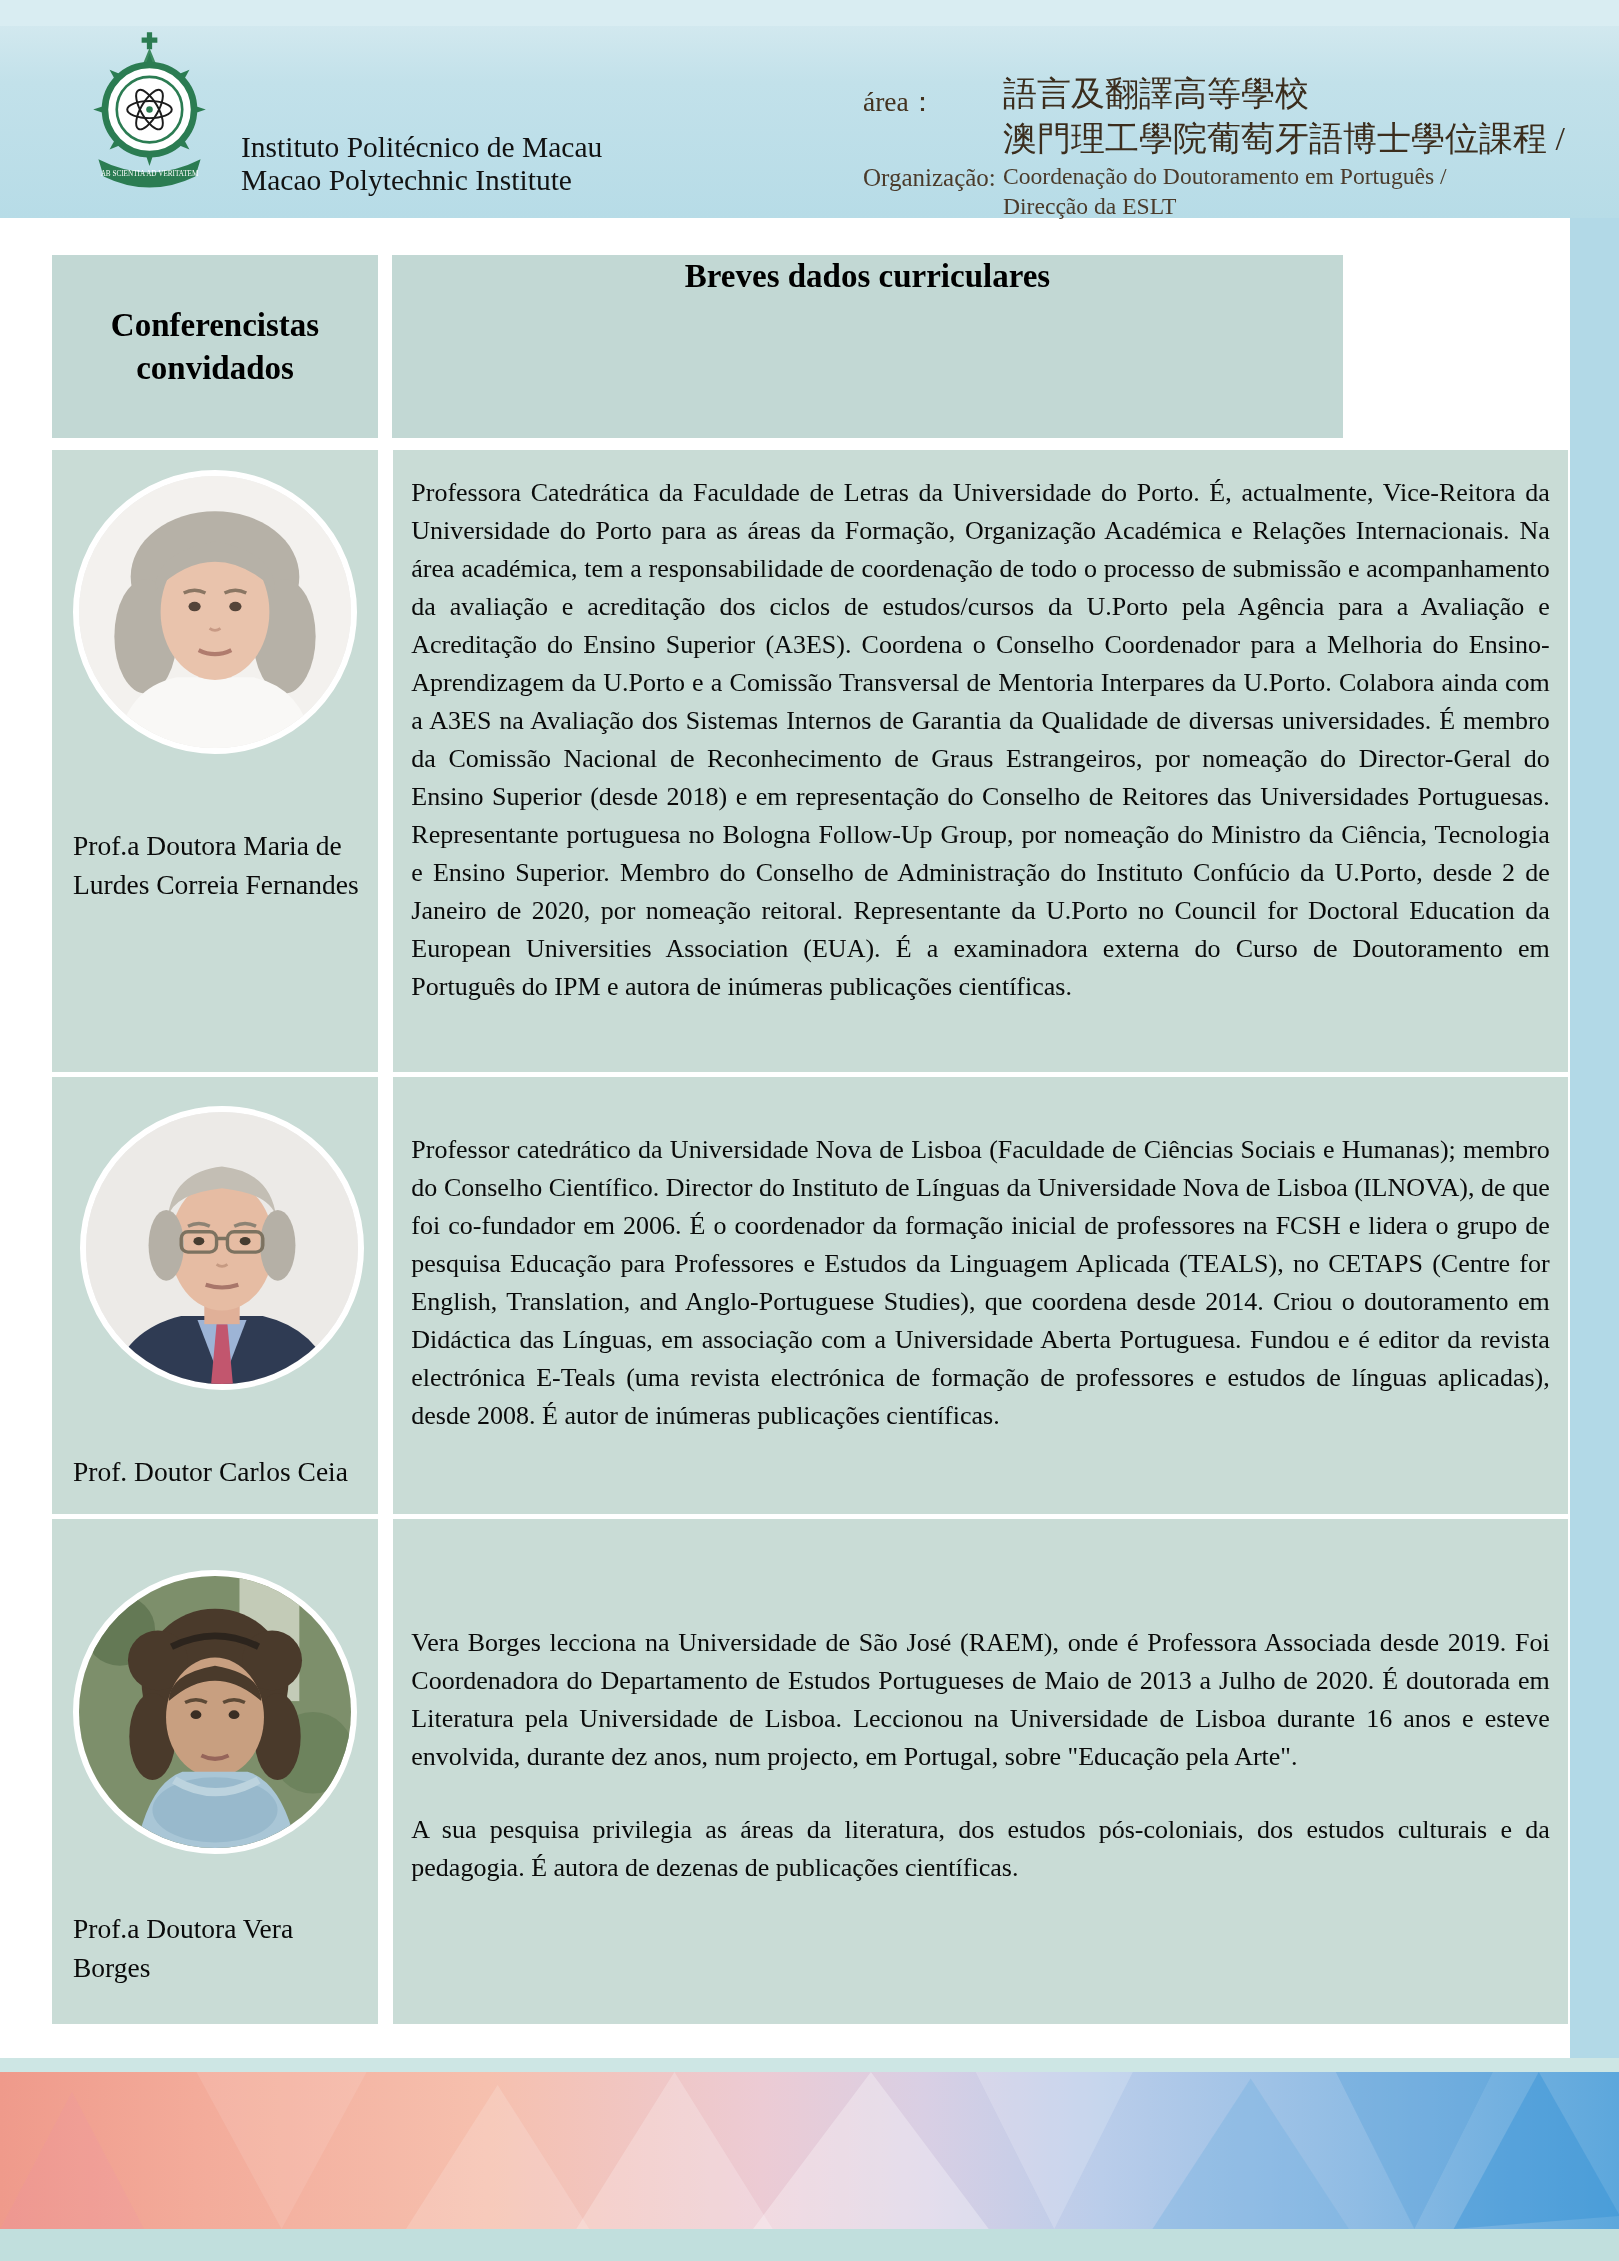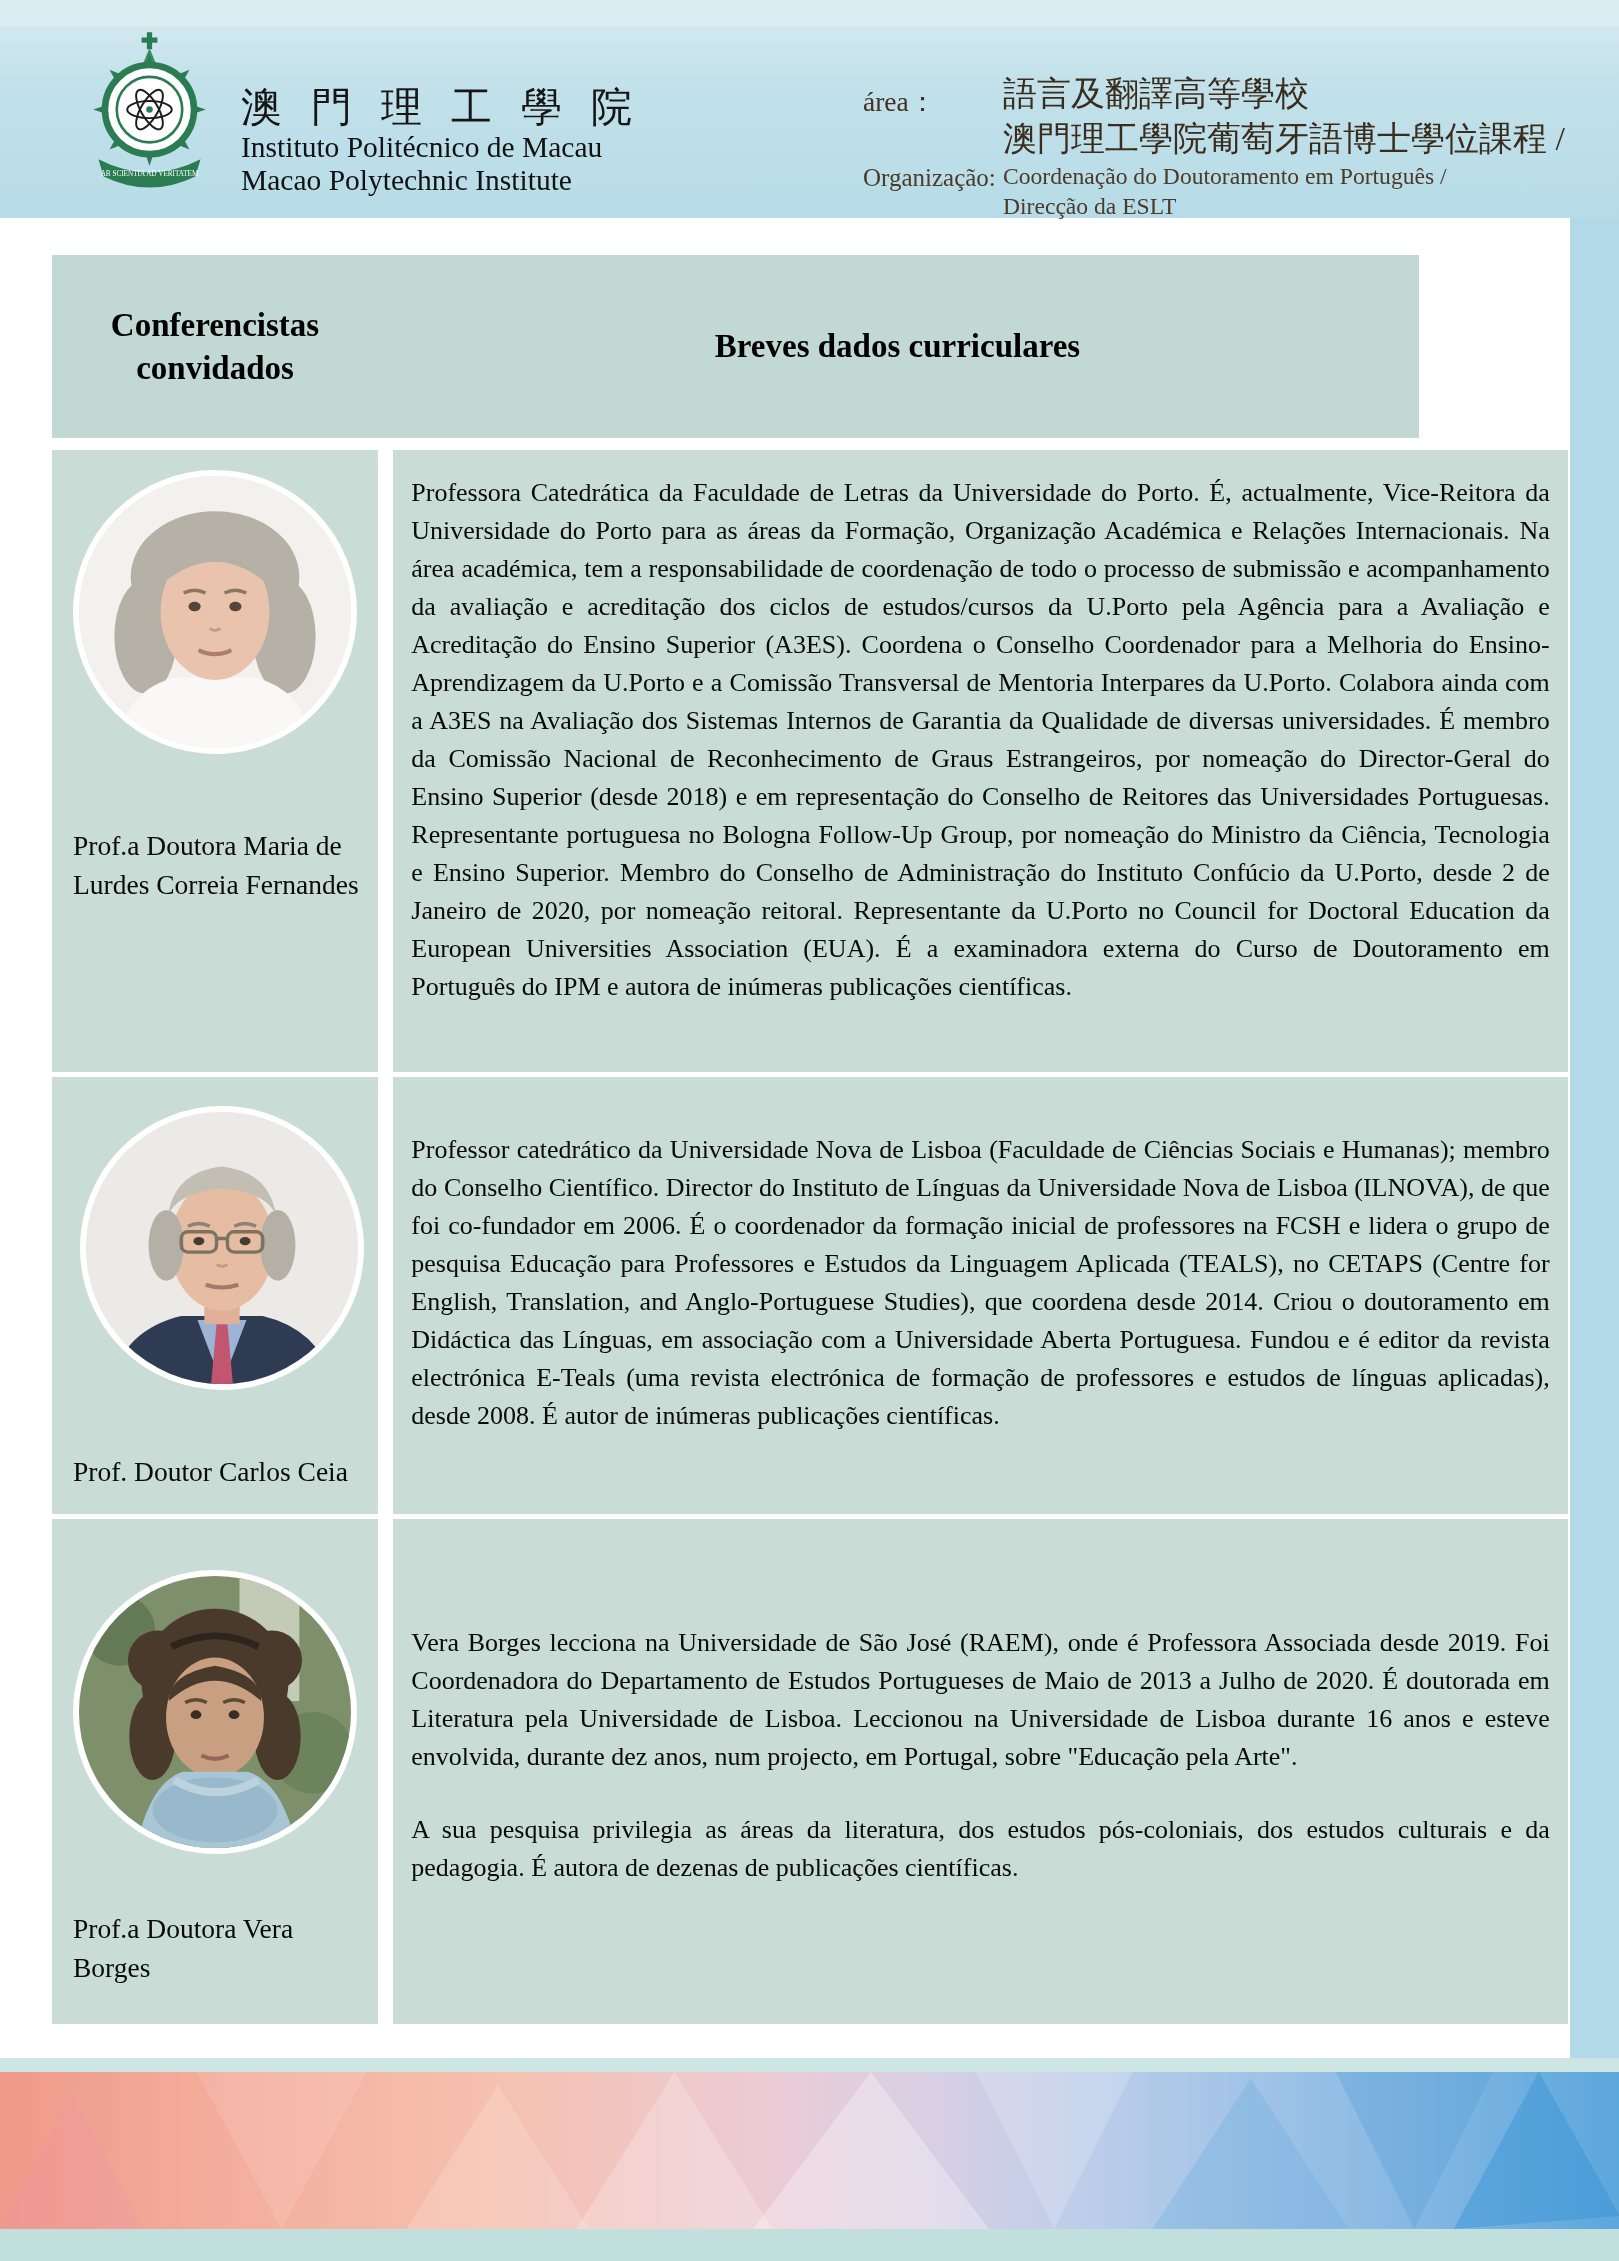--- a/index.html
+++ b/index.html
@@ -19,21 +19,21 @@
   .org-label-pt{position:absolute;left:863px;top:164px;font-size:25px;color:#4a3a2a;white-space:nowrap;}
   .org-pt{position:absolute;left:1003px;top:161px;font-size:23.6px;line-height:30px;color:#4a3a2a;width:458px;}
 
   
   .right-strip{position:absolute;left:1570px;top:218px;width:50px;height:1840px;background:#b2d9e7;}
 
   
   .cell{position:absolute;background:#c9dcd6;}
   .cell.head{background:#c2d8d4;}
   .th-left{left:52px;top:255px;width:326px;height:183px;display:flex;align-items:center;justify-content:center;text-align:center;}
-  .th-right{left:376px;top:255px;width:1043px;height:183px;display:flex;align-items:center;justify-content:center;text-align:center;}
+  .th-right{left:392px;top:255px;width:951px;height:183px;display:flex;align-items:flex-start;justify-content:center;text-align:center;}
   .th-text{font-weight:bold;font-size:33px;line-height:43px;color:#000;}
   .r1-left{left:52px;top:450px;width:326px;height:622px;}
   .r1-right{left:393px;top:450px;width:1175px;height:622px;}
   .r2-left{left:52px;top:1077px;width:326px;height:437px;}
   .r2-right{left:393px;top:1077px;width:1175px;height:437px;}
   .r3-left{left:52px;top:1519px;width:326px;height:505px;}
   .r3-right{left:393px;top:1519px;width:1175px;height:505px;}
 
   .bio{box-sizing:border-box;width:100%;height:100%;padding:0 18.3px;font-size:26px;line-height:38px;
        text-align:justify;color:#0a0a0a;}
@@ -95,21 +95,20 @@
           <ellipse cx="100" cy="120" rx="34" ry="13" transform="rotate(60 100 120)"></ellipse>
           <ellipse cx="100" cy="120" rx="34" ry="13" transform="rotate(120 100 120)"></ellipse>
         </g>
         <circle cx="100" cy="120" r="5" fill="#2b7c52"></circle>
 
         <path d="M22 196 Q100 236 178 196 L170 222 Q100 256 30 222 Z" fill="#2b7c52"></path>
         <text x="100" y="222" text-anchor="middle" font-size="11" fill="#ffffff" font-family="Liberation Serif, serif">AB SCIENTIA AD VERITATEM</text>
       </svg>
     </div>
 
-    <div class="inst-zh">澳門理工學院</div>
     <div class="inst-pt">Instituto Politécnico de Macau</div>
     <div class="inst-en">Macao Polytechnic Institute</div>
 
     <div class="org-label-zh">área：</div>
     <div class="org-zh">
       <div>語言及翻譯高等學校</div>
       <div>澳門理工學院葡萄牙語博士學位課程 /</div>
     </div>
     <div class="org-label-pt">Organização:</div>
     <div class="org-pt">

